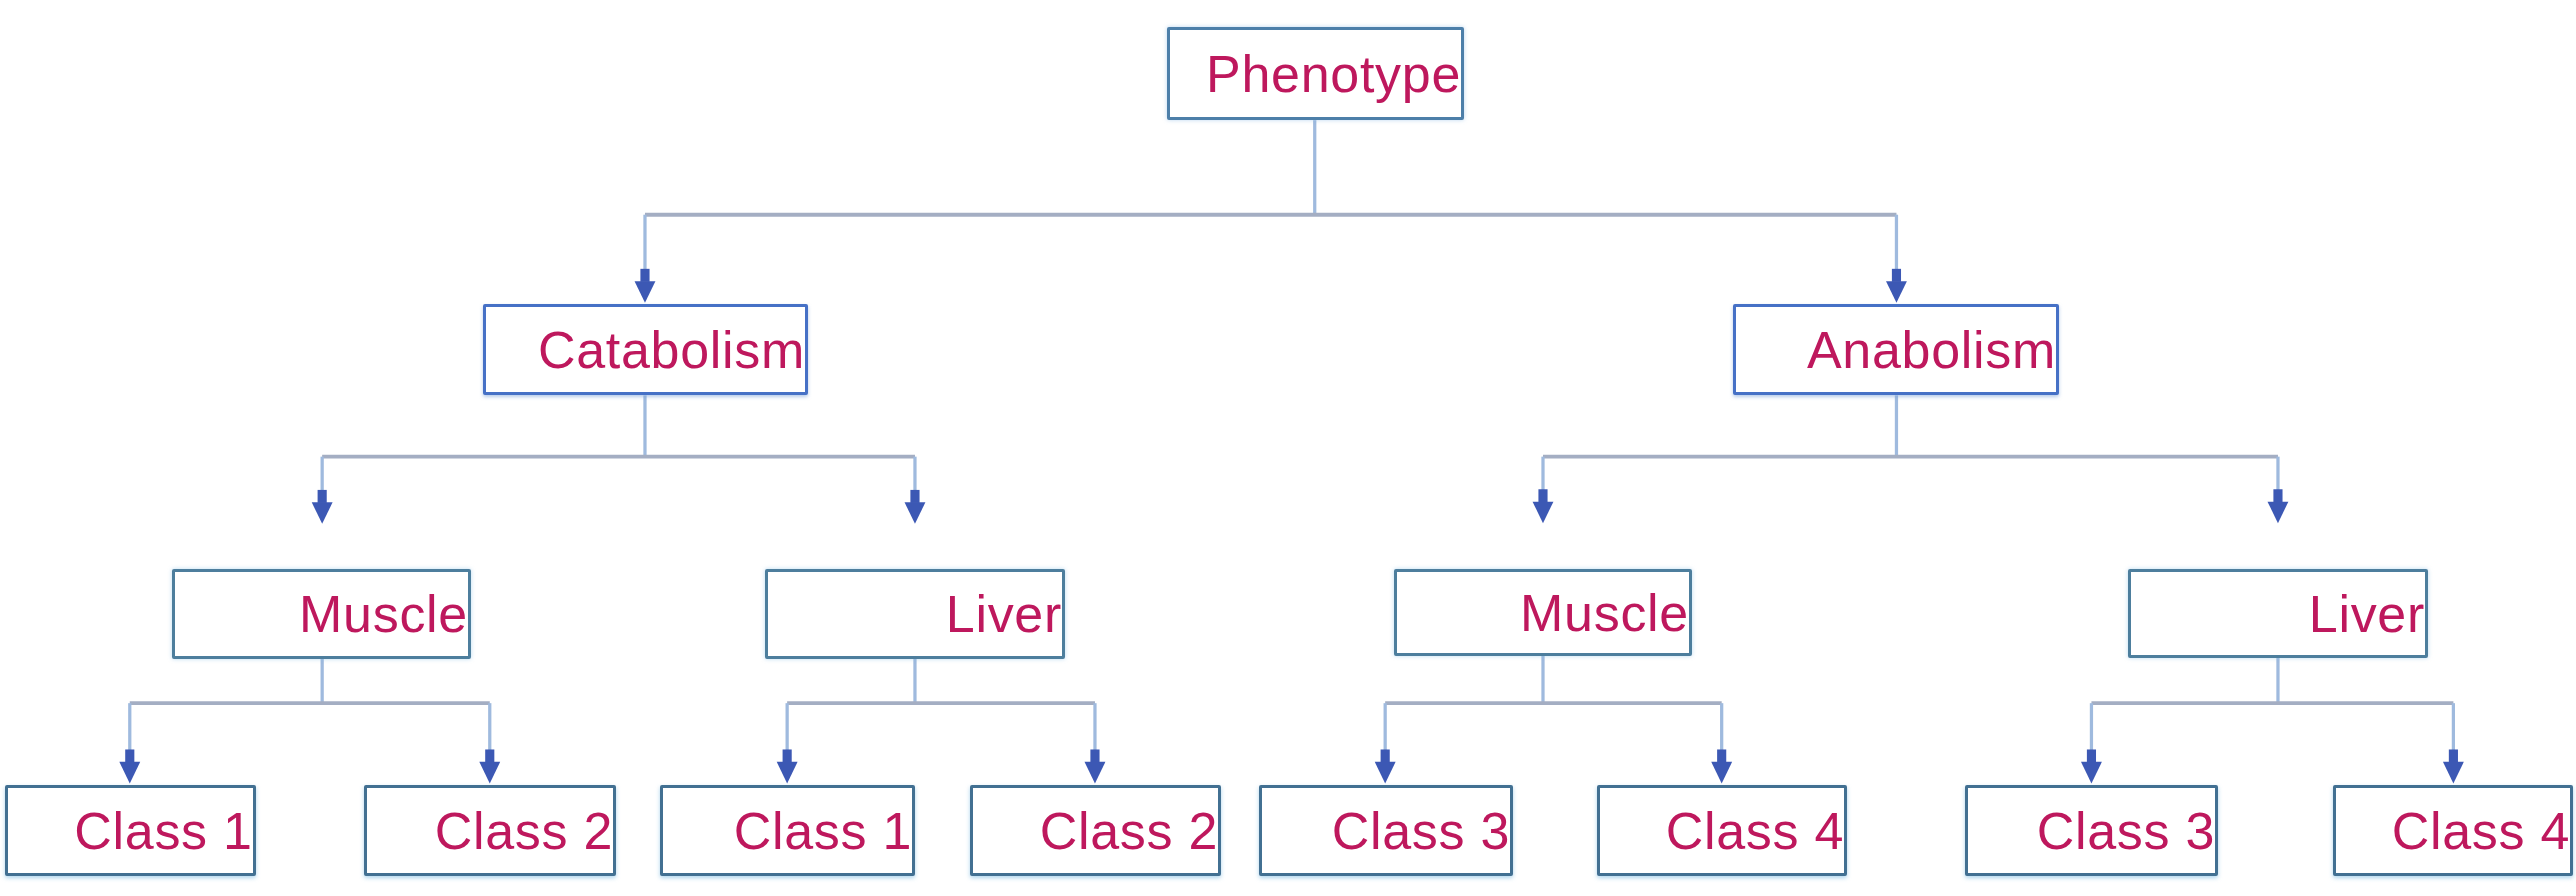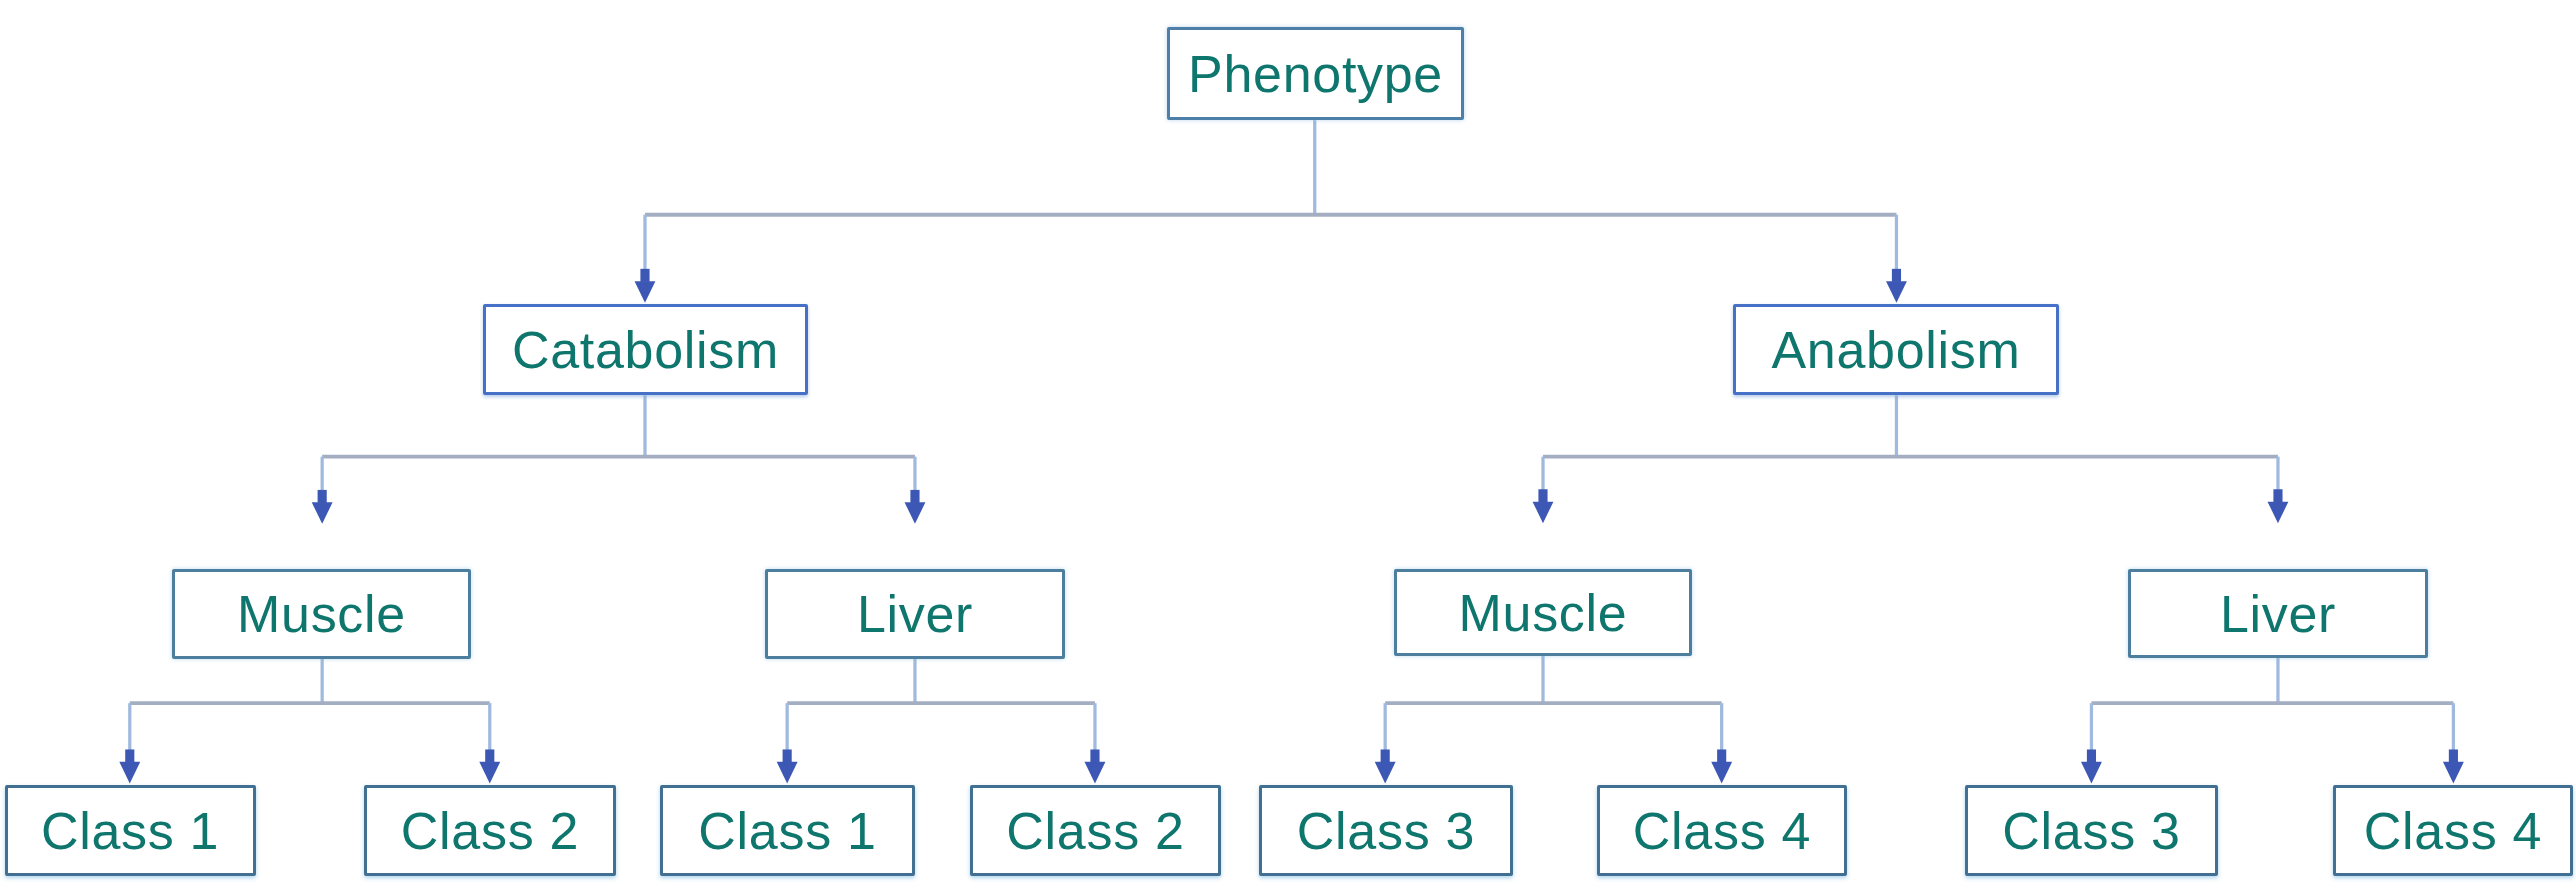--- a/index.html
+++ b/index.html
@@ -18,23 +18,23 @@
   }
   .vline { stroke: #9fbade; stroke-width: 5; fill: none; }
   .bus   { stroke: #a4aec3; stroke-width: 6; fill: none; }
   .arrow { fill: #3c58b4; stroke: none; }
   .node {
     position: absolute;
     box-sizing: border-box;
     background: #ffffff;
     display: flex;
     align-items: center;
-    justify-content: center;
+    justify-content: flex-end;
     font-size: 52px;
-    color: #0f766e;
+    color: #be185d;
     letter-spacing: 0.7px;
     white-space: nowrap;
     border-radius: 2px;
   }
   .lvl-root { border: 3.9px solid #4d7fa9; box-shadow: 0 0 4.6px rgba(130,180,225,0.55); }
   .lvl-2    { border: 3.9px solid #4671c6; box-shadow: 0 2px 3.9px rgba(120,160,215,0.55); }
   .lvl-3    { border: 3.9px solid #4d7e9d; box-shadow: 0 0 4.6px rgba(130,190,230,0.55); margin-top: 44px; }
   .lvl-4    { border: 3.9px solid #427092; box-shadow: 0 2px 4.6px rgba(120,185,225,0.6); }
 </style>
 </head>

